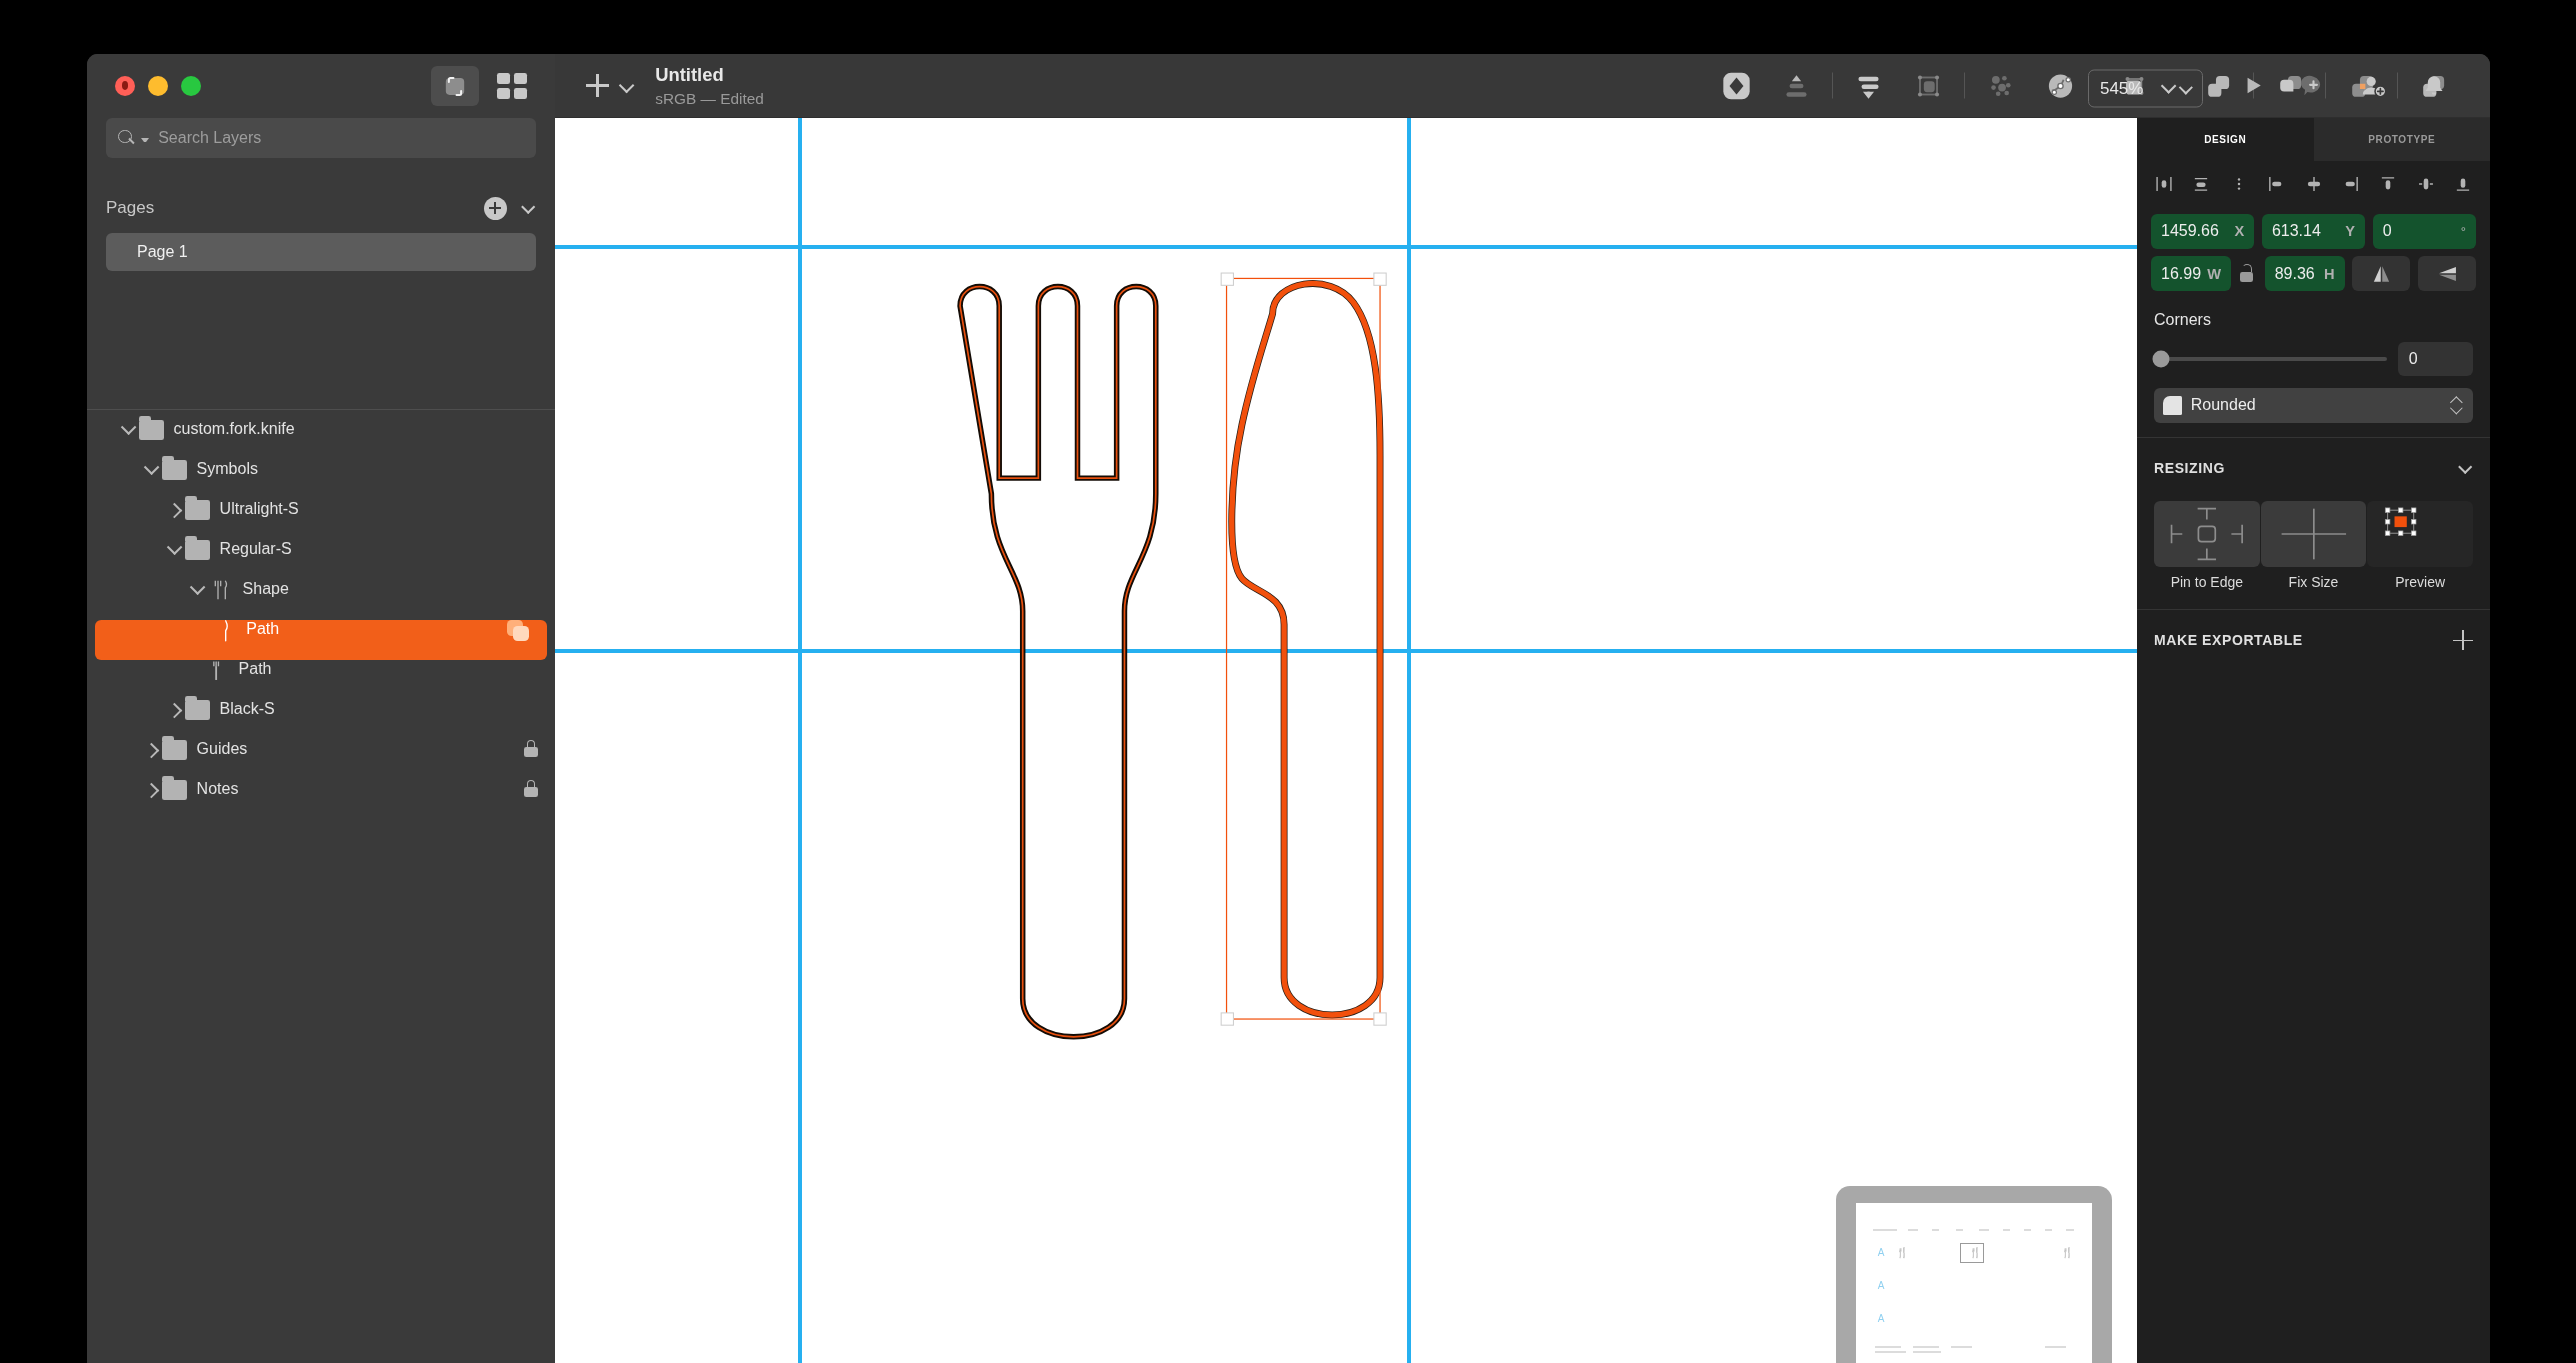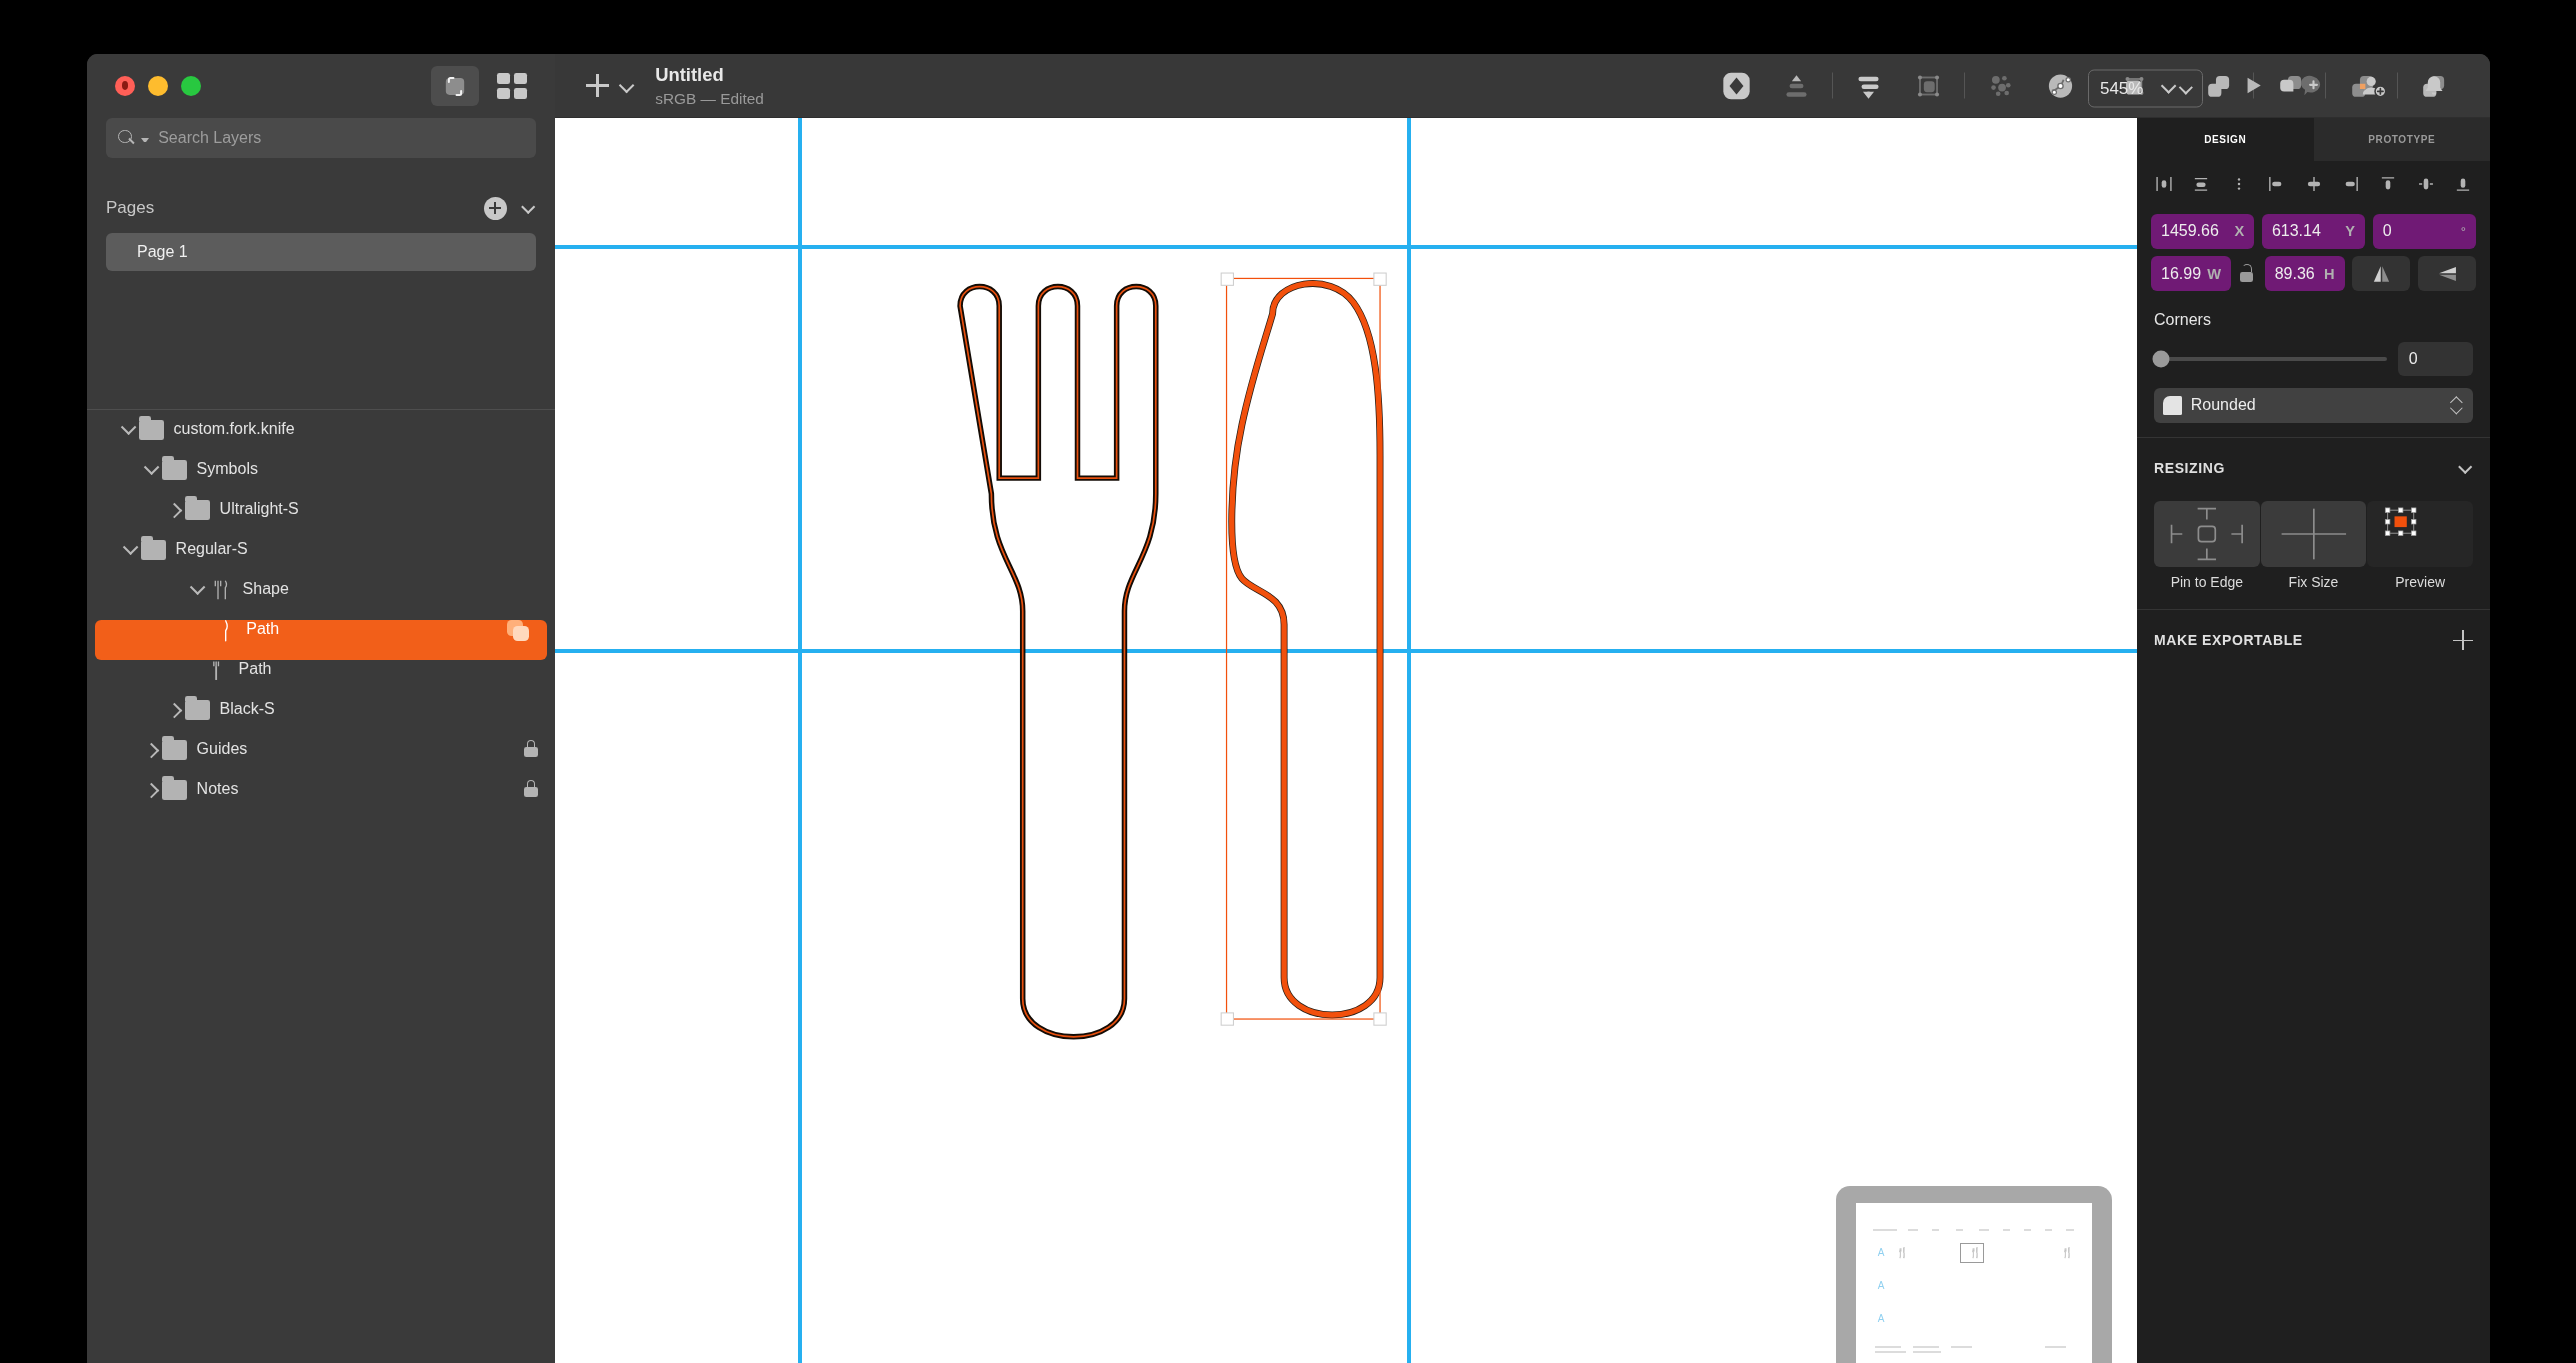--- a/index.html
+++ b/index.html
@@ -270,21 +270,21 @@
   .insp-tab.active { color: #fff; background: #1f1f1f; }
 
   .align-row {
     height: 45px; display: flex; align-items: center;
     justify-content: space-between; padding: 0 17px;
   }
   .align-ico { width: 20px; height: 20px; }
 
   .field-row { display: flex; gap: 7.7px; padding: 0 14px; margin-top: 7.7px; align-items: center; }
   .num-field {
-    flex: 1; height: 35px; background: #701a75; border-radius: 6.1px;
+    flex: 1; height: 35px; background: #14532d; border-radius: 6.1px;
     display: flex; align-items: center; padding: 0 10px;
   }
   .num-field .v { font-size: 16px; color: #ededed; flex: 1; }
   .num-field .u { font-size: 14.6px; color: #b0b0b0; font-weight: bold; }
   .num-field .deg { font-size: 13px; color: #b0b0b0; }
   .lock-small { width: 18.4px; flex: 0 0 18.4px; height: 20px; position: relative; }
   .lock-small .sh {
     position: absolute; left: 3.8px; top: 0; width: 10px; height: 8.4px;
     border: 1.9px solid #9a9a9a; border-bottom: none; border-radius: 5.4px 5.4px 0 0;
     border-left-color: transparent;
@@ -572,21 +572,21 @@
           <span class="folder-ico"></span>
           <span class="layer-label">Symbols</span>
         </div>
 
         <div class="layer-row" style="padding-left:78px">
           <span class="disc closed"></span>
           <span class="folder-ico"></span>
           <span class="layer-label">Ultralight-S</span>
         </div>
 
-        <div class="layer-row" style="padding-left:34px">
+        <div class="layer-row" style="padding-left:78px">
           <span class="disc open"></span>
           <span class="folder-ico"></span>
           <span class="layer-label">Regular-S</span>
         </div>
 
         <div class="layer-row" style="padding-left:101px">
           <span class="disc open"></span>
           <span class="glyph-ico">
             <svg width="15.4" height="20" viewBox="0 0 20 26">
               <path d="M3 1 v7 M6.5 1 v7 M10 1 v7 M6.5 8 v17" stroke="#b3b3b3" stroke-width="1.7" fill="none"></path>

